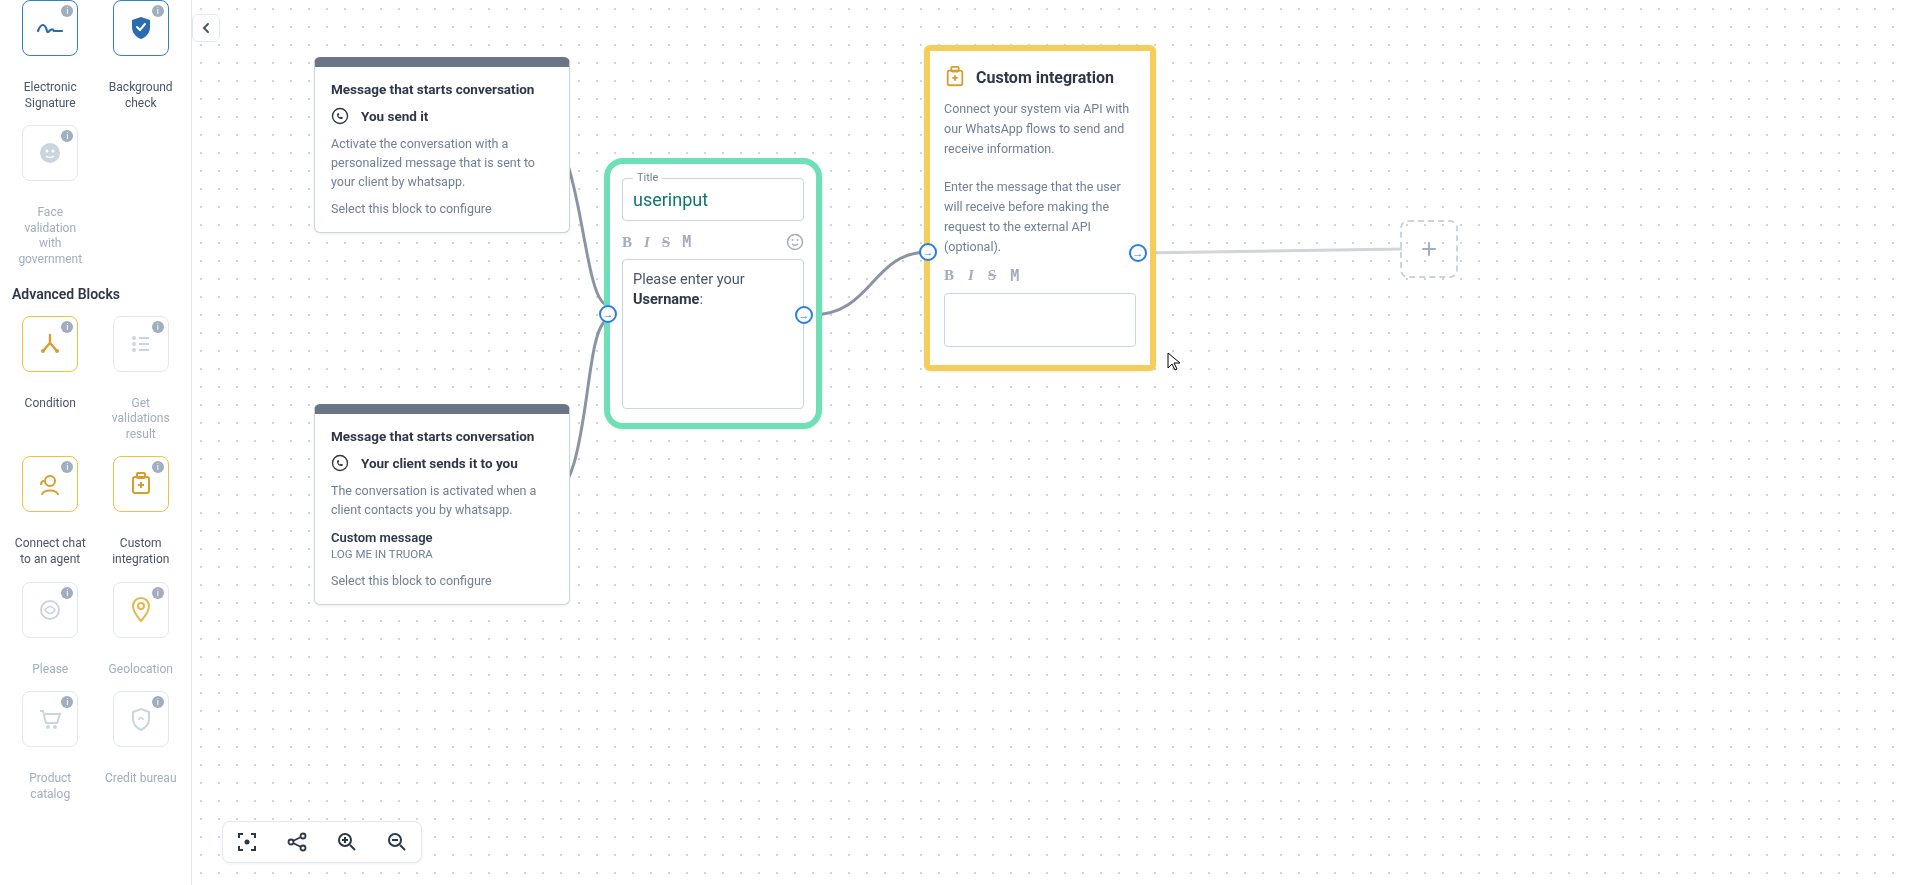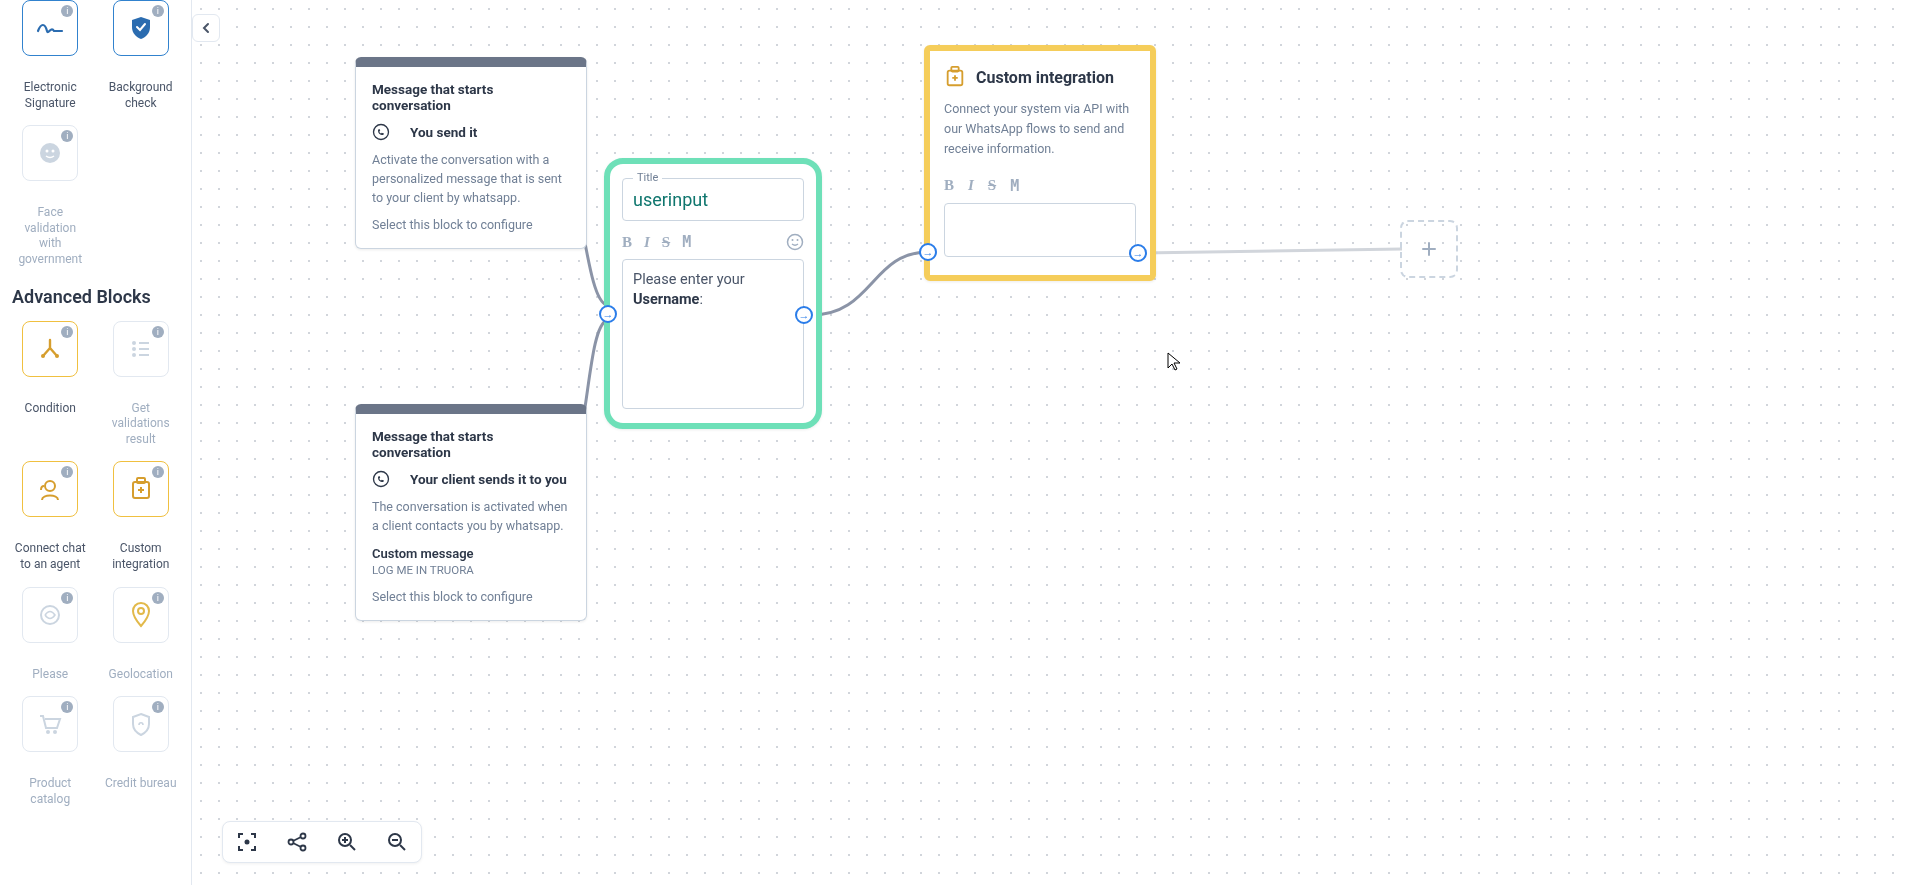--- a/index.html
+++ b/index.html
@@ -67,21 +67,21 @@
 }
 .block-label {
   margin-top: 24px;
   font-size: 12px;
   text-align: center;
   color: #4a5568;
   line-height: 1.3;
 }
 .block-label.muted { color: #a0aec0; }
 .section-title {
-  font-size: 18px;
+  font-size: 14px;
   font-weight: 600;
   color: #2d3748;
   margin: 10px 0 14px 0;
 }
 
 
 .canvas {
   position: absolute;
   left: 192px;
   top: 0;
@@ -112,26 +112,25 @@
 
 .card {
   position: absolute;
   background: #fff;
   border-radius: 6px;
   box-shadow: 0 1px 3px rgba(0,0,0,0.08);
 }
 .card-gray {
   border: 1px solid #cbd5e0;
   border-top: 10px solid #6b7588;
-  width: 232px;
+  width: 256px;
   padding: 14px 16px 16px 16px;
-  margin-left: 41px;
 }
 .card-gray .title { font-weight: 700; font-size: 13.5px; color: #2d3748; margin-bottom: 10px; }
-.card-gray .subline { display:flex; align-items:center; gap:20px; font-weight:700; font-size:13.5px; color:#2d3748; margin-bottom:10px;}
+.card-gray .subline { display:flex; align-items:center; gap:12px; font-weight:700; font-size:13.5px; color:#2d3748; margin-bottom:10px;}
 .card-gray .desc { font-size: 12.5px; color: #718096; line-height:1.5; margin-bottom:10px; }
 .card-gray .hint { font-size: 12.5px; color: #718096; }
 .card-gray .cm-label{font-size:13px;font-weight:600;color:#2d3748;margin-bottom:2px;}
 .card-gray .cm-value{font-size:11.5px;color:#718096;margin-bottom:12px;}
 
 .card-green {
   border: 6px solid #6ee0b8;
   width: 218px;
   padding: 14px 12px 14px 12px;
 }
@@ -431,20 +430,21 @@
   <div class="card card-yellow" style="left:732px; top:45px;">
     <div class="head">
       <svg width="22" height="24" viewBox="0 0 24 26">
           <rect x="4" y="6" width="16" height="16" rx="2" stroke="#d69e2e" stroke-width="2" fill="none"></rect>
           <rect x="8" y="2" width="8" height="5" rx="1" stroke="#d69e2e" stroke-width="2" fill="none"></rect>
           <path d="M9 14 L15 14 M12 11 L12 17" stroke="#d69e2e" stroke-width="2"></path>
         </svg>
       <span class="ttl">Custom integration</span>
     </div>
     <div class="desc">Connect your system via API with our WhatsApp flows to send and receive information.</div>
+    <div class="desc2">Enter the message that the user will receive before making the request to the external API (optional).</div>
     <div class="fmt2">
       <span class="fi">B</span>
       <span class="fi it">I</span>
       <span class="fi st">S</span>
       <span class="fi mono">M</span>
     </div>
     <div class="ta"></div>
   </div>
 
   <div class="port" style="left:727px;top:243px;"></div>

